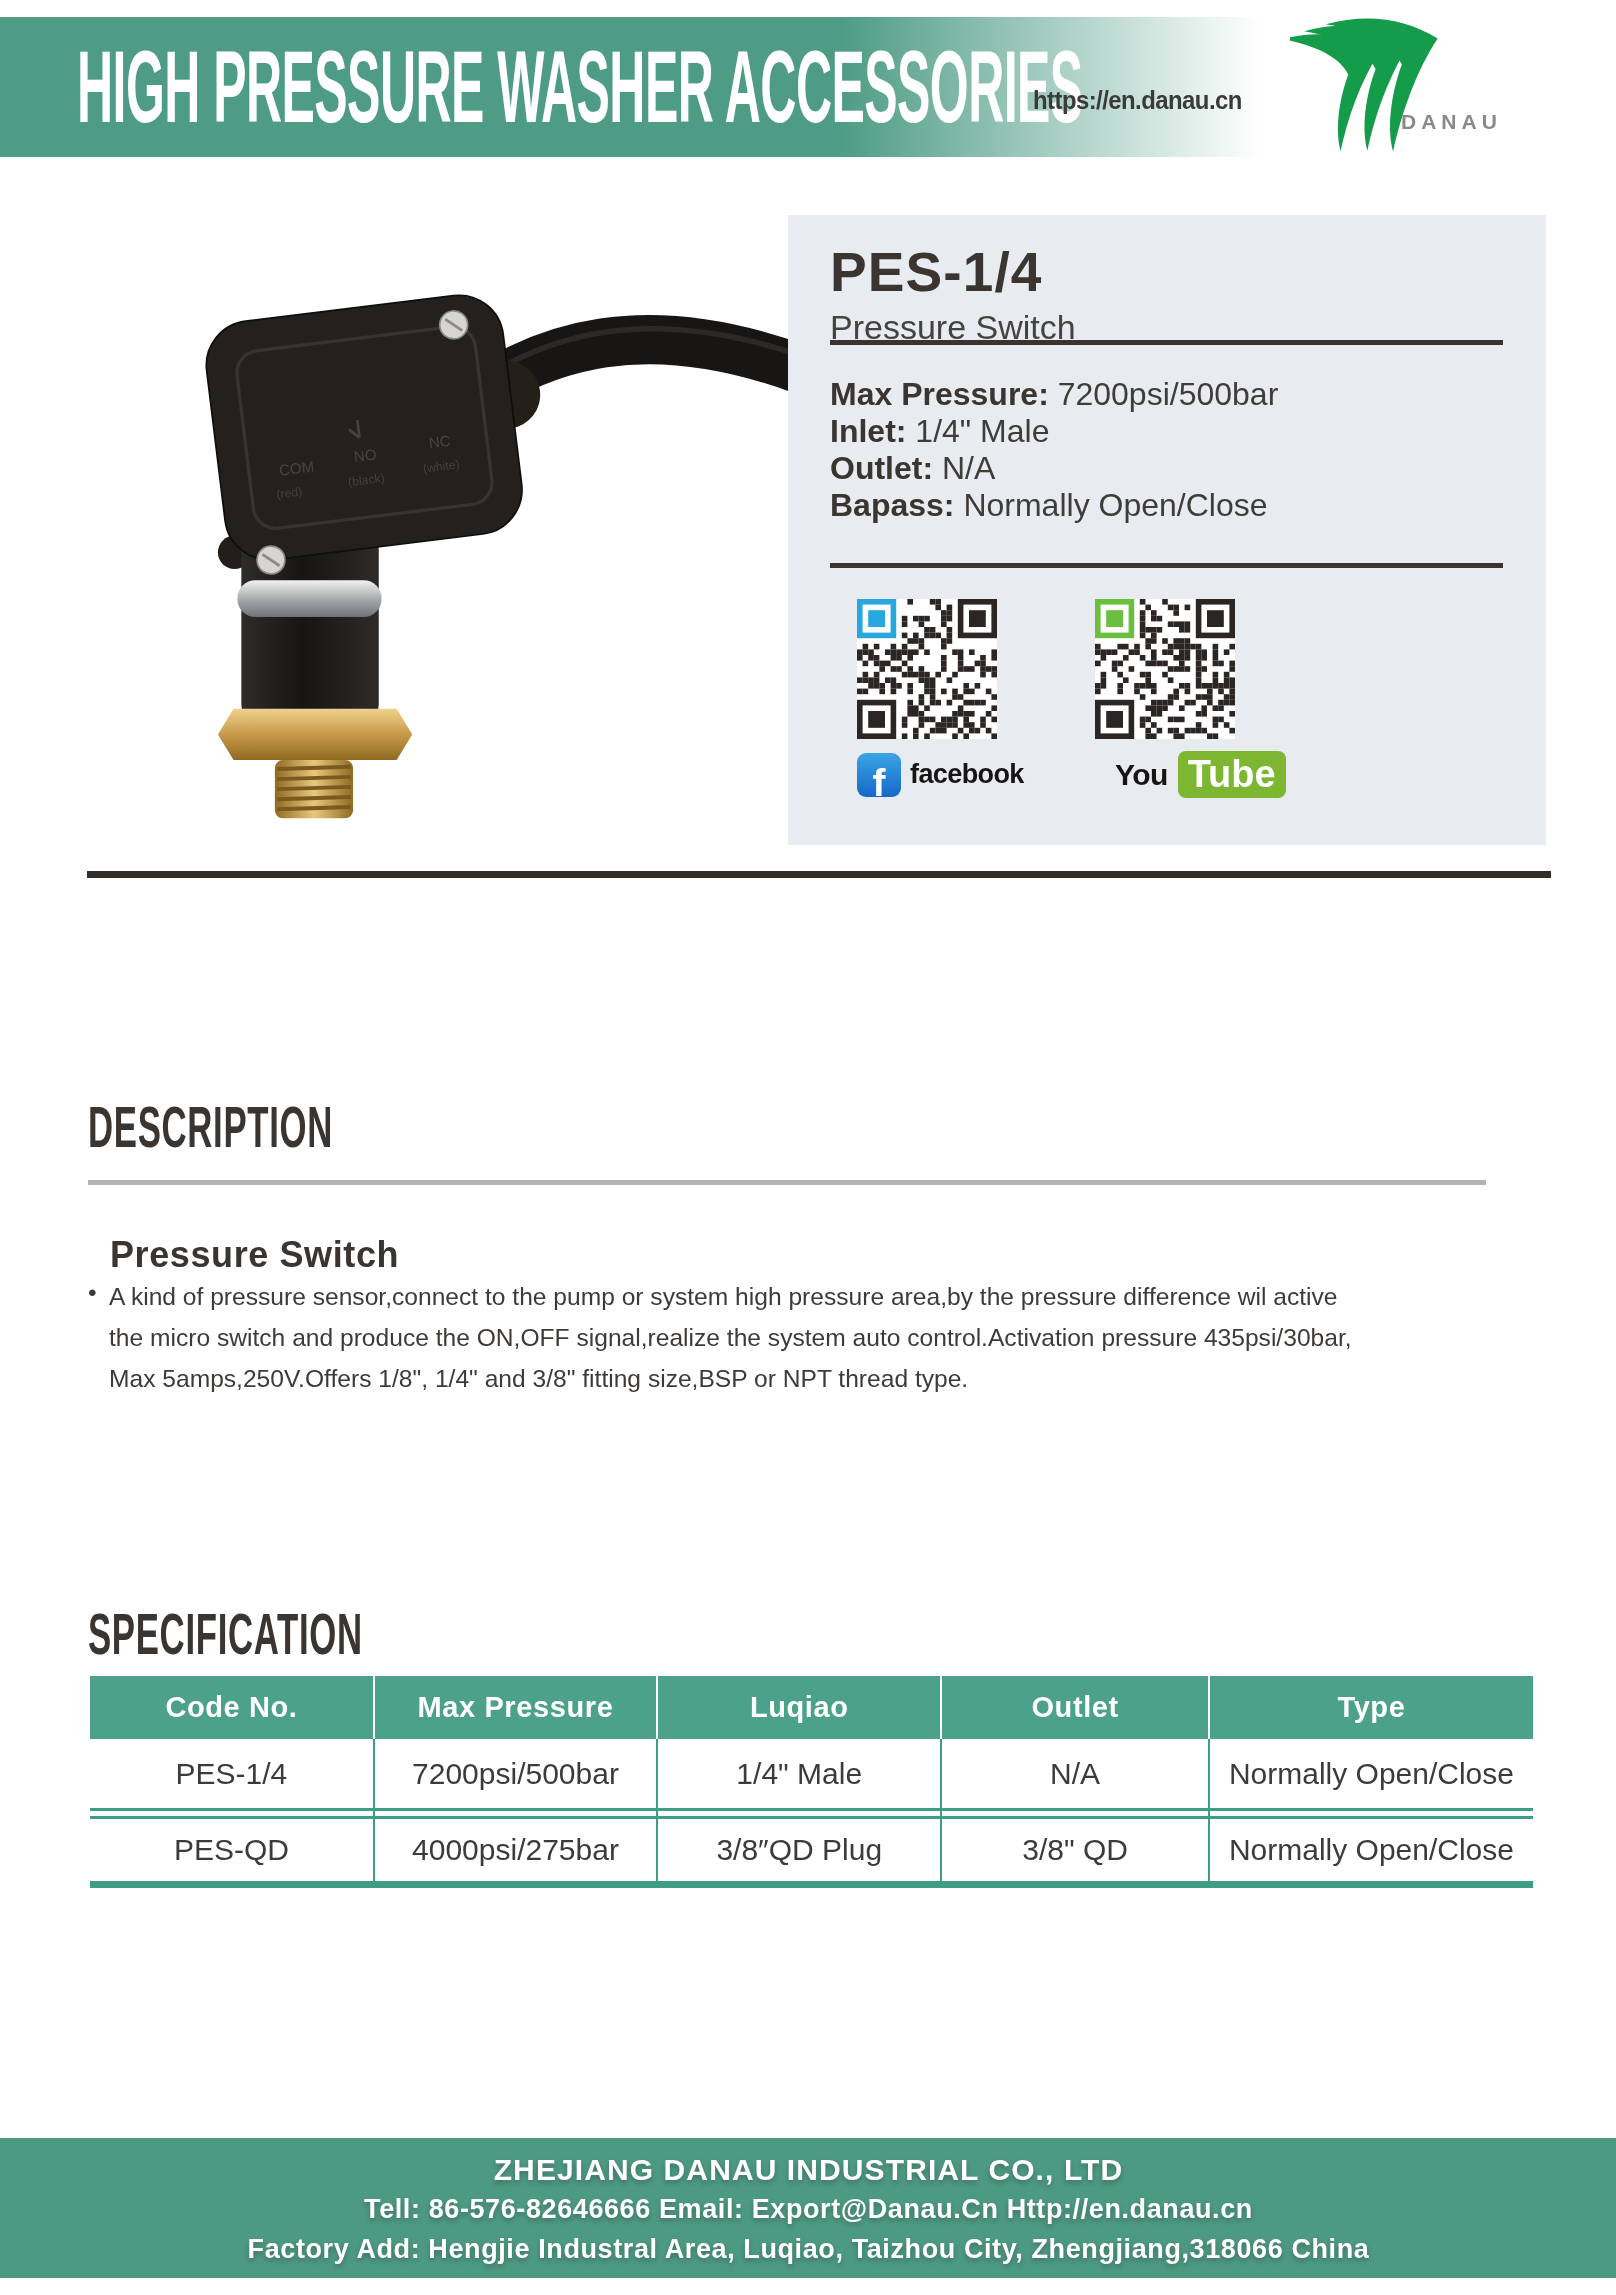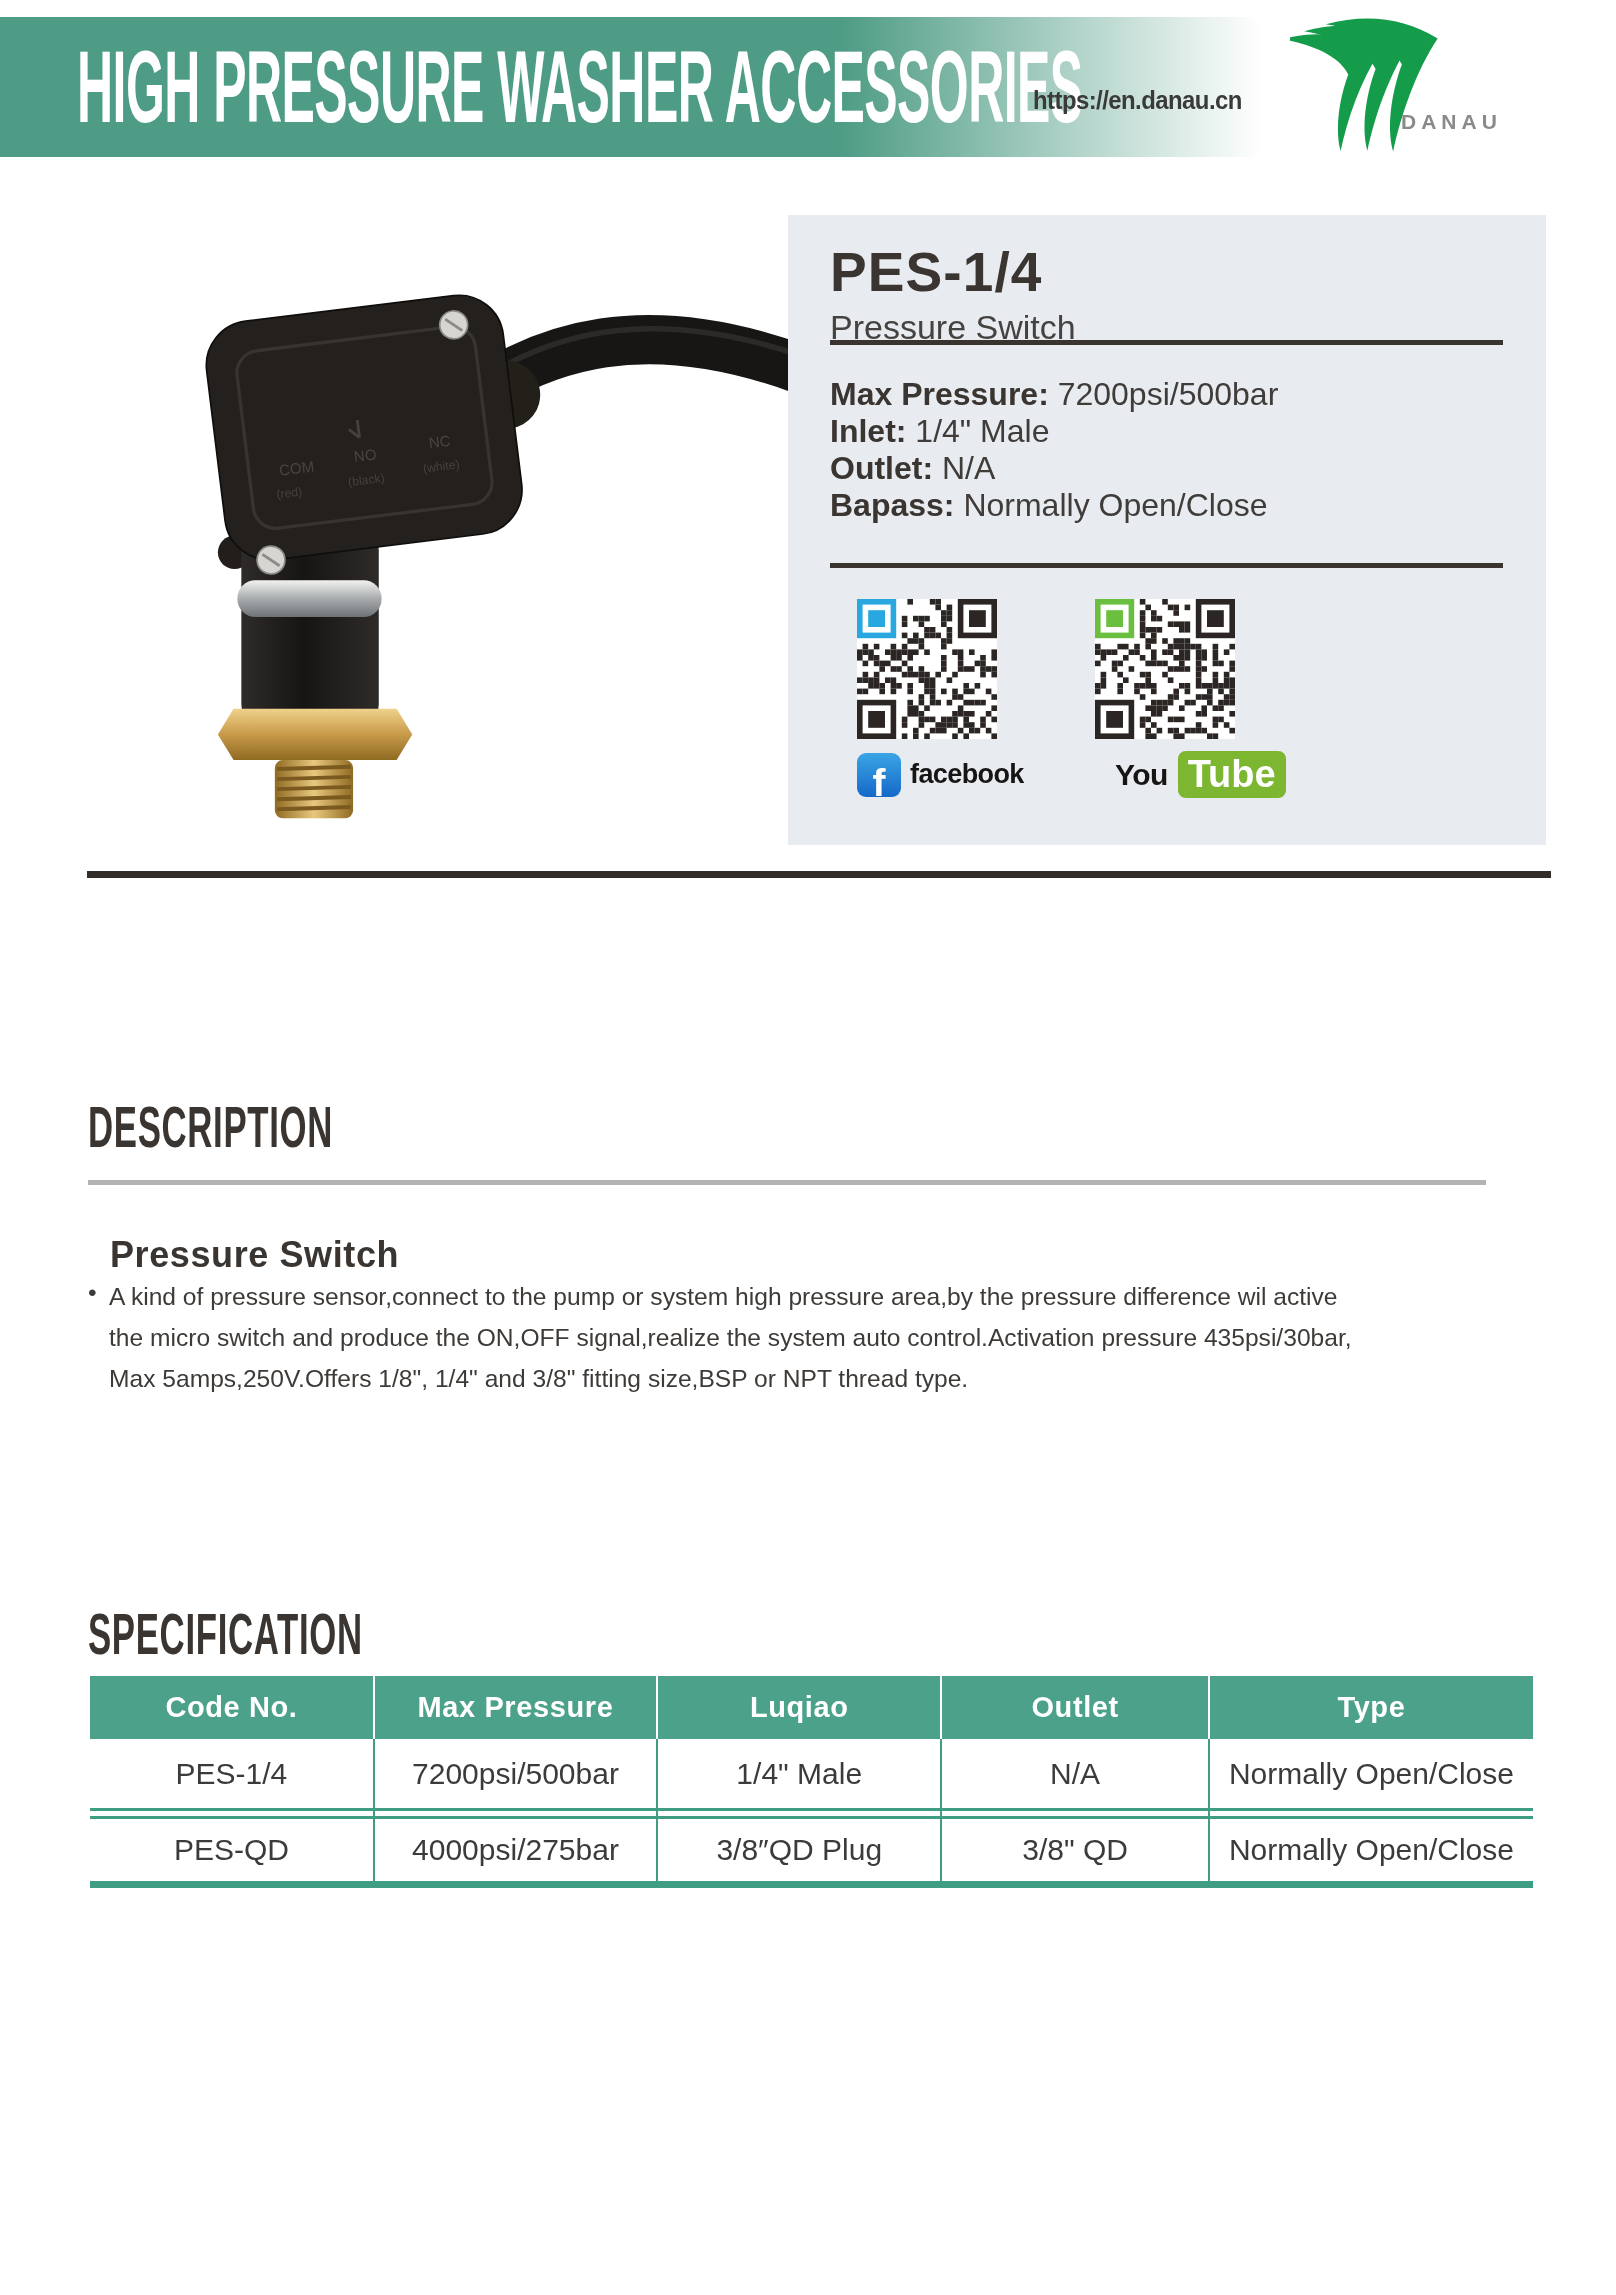--- a/index.html
+++ b/index.html
@@ -673,15 +673,20 @@
       <tr class="last">
         <td>PES-QD</td>
         <td>4000psi/275bar</td>
         <td>3/8″QD Plug</td>
         <td>3/8" QD</td>
         <td>Normally Open/Close</td>
       </tr>
     </tbody>
   </table>
 
+  <div class="footer">
+    <div class="footer-company">ZHEJIANG DANAU INDUSTRIAL CO., LTD</div>
+    <div class="footer-contact">Tell: 86-576-82646666 Email: Export@Danau.Cn Http://en.danau.cn</div>
+    <div class="footer-address">Factory Add: Hengjie Industral Area, Luqiao, Taizhou City, Zhengjiang,318066 China</div>
+  </div>
 
 </div>
 
 
 </body></html>

